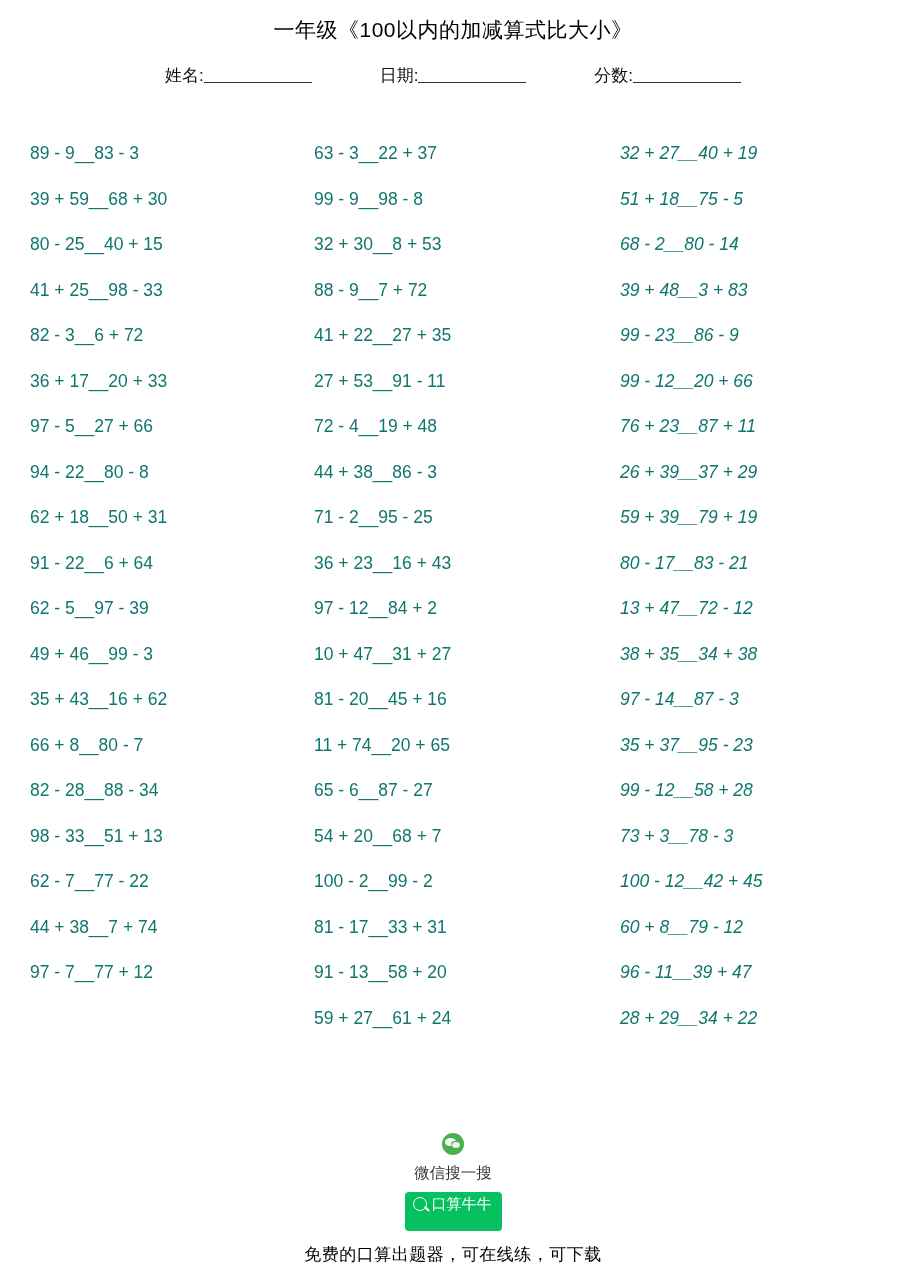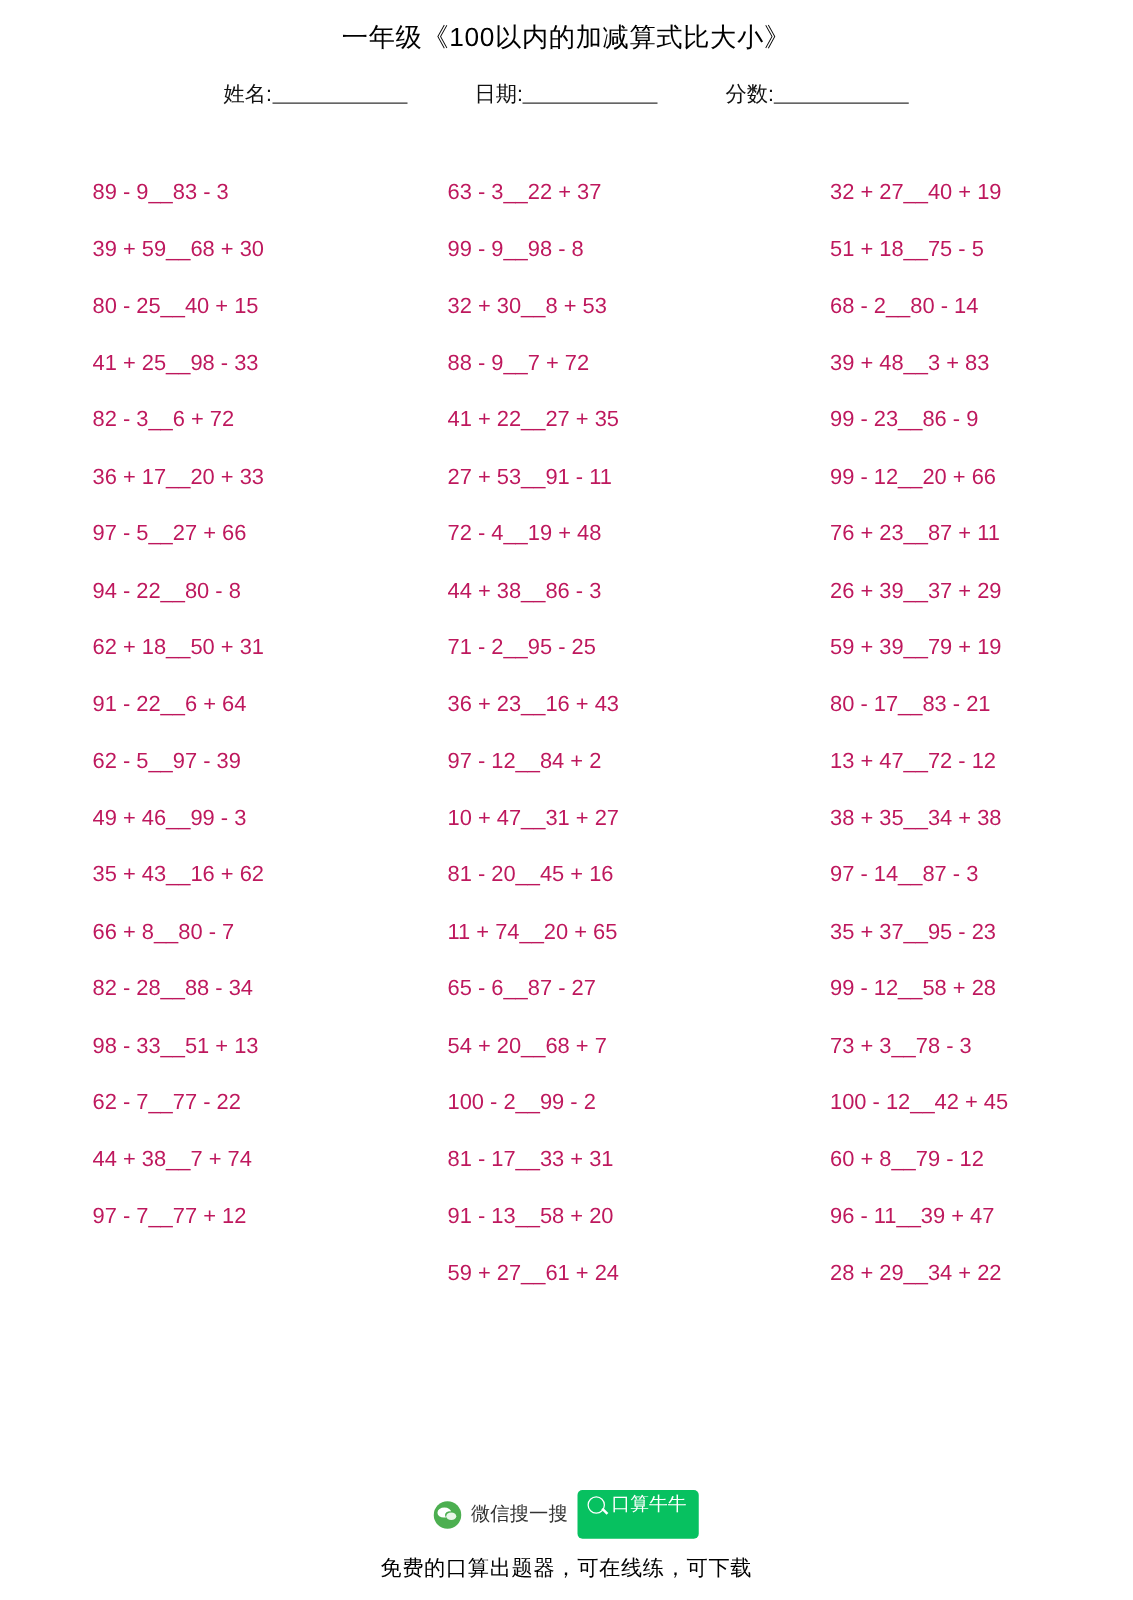--- a/index.html
+++ b/index.html
@@ -27,21 +27,21 @@
     font-size: 21px;
     font-weight: 500;
     letter-spacing: 0.5px;
     margin-top: 16px;
     color: #000000;
   }
   .meta-row {
     display: flex;
     justify-content: center;
     align-items: center;
-    gap: 54px;
+    gap: 68px;
     margin-top: 20px;
     font-size: 17px;
     color: #111;
   }
   .meta-item {
     white-space: nowrap;
   }
   .meta-item .blank {
     display: inline-block;
     width: 108px;
@@ -55,43 +55,43 @@
     padding: 0 30px 0 30px;
     box-sizing: border-box;
   }
   .col {
     flex: 1;
     display: flex;
     flex-direction: column;
   }
   .col:nth-child(1) { padding-left: 0px; }
   .col:nth-child(2) { padding-left: 28px; }
-  .col:nth-child(3) { padding-left: 50px; }
+  .col:nth-child(3) { padding-left: 50px; font-style: italic; }
   .prob {
     font-size: 17.5px;
     line-height: 1;
     height: 45.5px;
     display: flex;
     align-items: center;
     white-space: nowrap;
-    color: #be185d;
-    margin-left: 44px;
+    color: #0f766e;
   }
   .footer {
     position: absolute;
     left: 0;
     right: 0;
     bottom: 30px;
     text-align: center;
   }
   .wx-row {
     display: flex;
     align-items: center;
     justify-content: center;
     gap: 8px;
+    flex-direction: column;
   }
   .wx-icon {
     width: 22px;
     height: 22px;
     border-radius: 50%;
     background: #4caf50;
     position: relative;
     display: inline-block;
   }
   .wx-icon::before {

